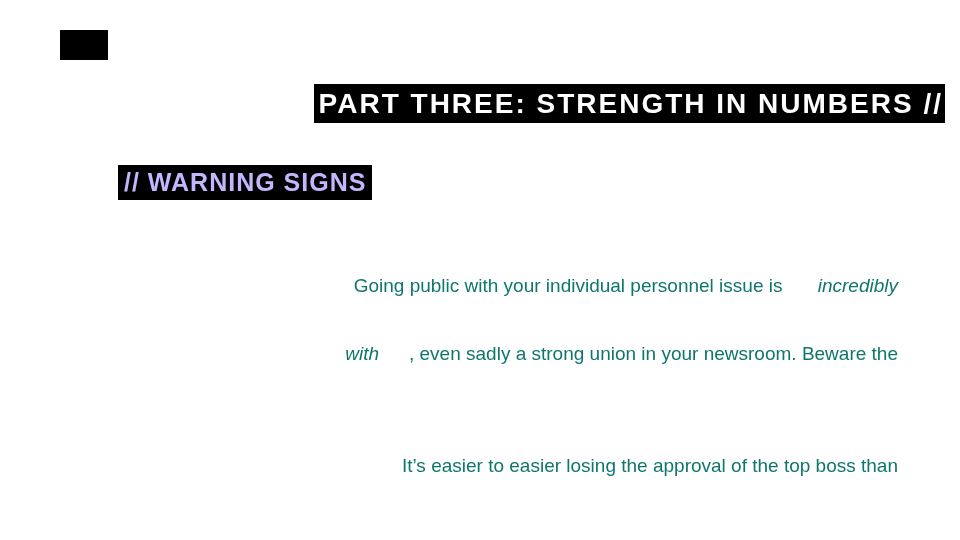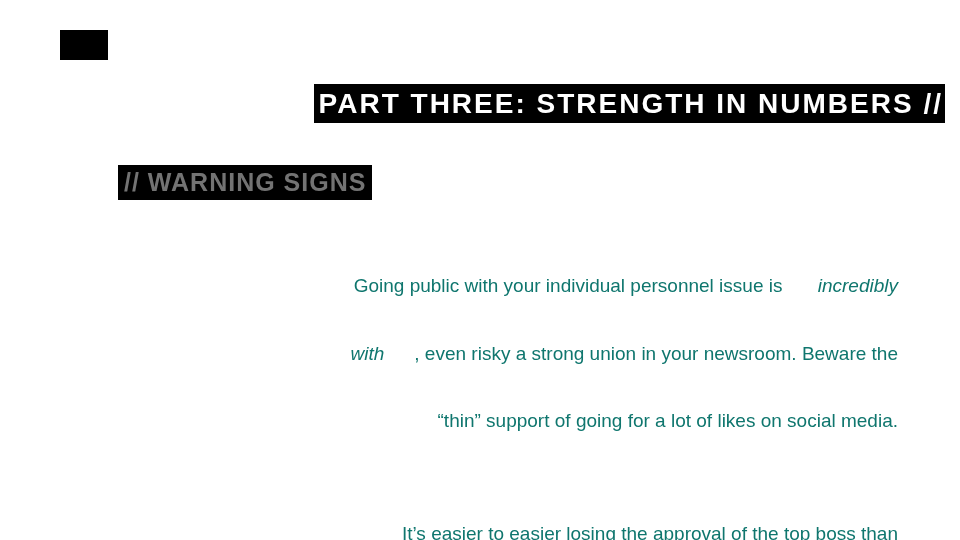--- a/index.html
+++ b/index.html
@@ -39,21 +39,21 @@
     white-space: nowrap;
   }
 
   .heading-bar {
     position: absolute;
     top: 135px;
     left: 88px;
     height: 35px;
     line-height: 35px;
     background: #000000;
-    color: #737373;
+    color: #c4b5fd;
     font-size: 25px;
     font-weight: bold;
     letter-spacing: 1px;
     padding: 0 6px;
     white-space: nowrap;
   }
 
   .body-text {
     position: absolute;
     top: 192px;
@@ -75,22 +75,21 @@
 
   <div class="edge-fragment top"></div>
 
   <div class="title-bar">PART THREE: STRENGTH IN NUMBERS //</div>
 
   <div class="heading-bar">// WARNING SIGNS</div>
 
   <div class="body-text">
       <div class="para">
         <div class="line"><span>Going public with your individual personnel issue is </span><span class="italic">incredibly</span></div>
-        <div class="line"><span class="italic">with</span><span>, even risky a strong union in your newsroom. Beware the</span></div>
-        <div class="line"><span>“thin” support of going for a lot of likes on social media.</span></div>
+        <div class="line"><span class="italic">with</span><span>, even sadly a strong union in your newsroom. Beware the</span></div>
       </div>
       <div class="para">
         <div class="line"><span>It’s easier to easier losing the approval of the top boss than</span></div>
       </div>
     </div>
 
   <div class="edge-fragment bottom"></div>
 
 </div>
 

